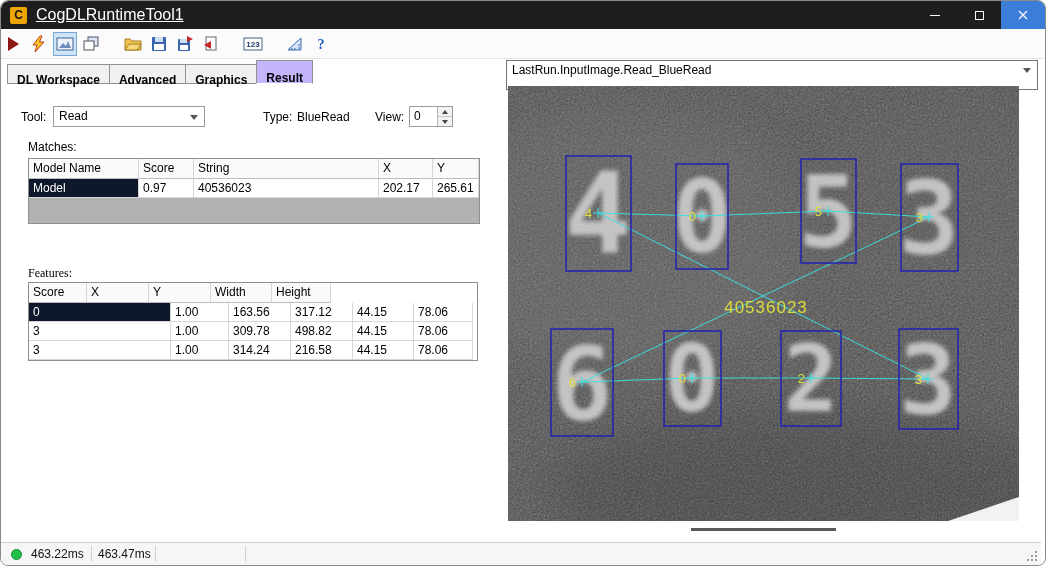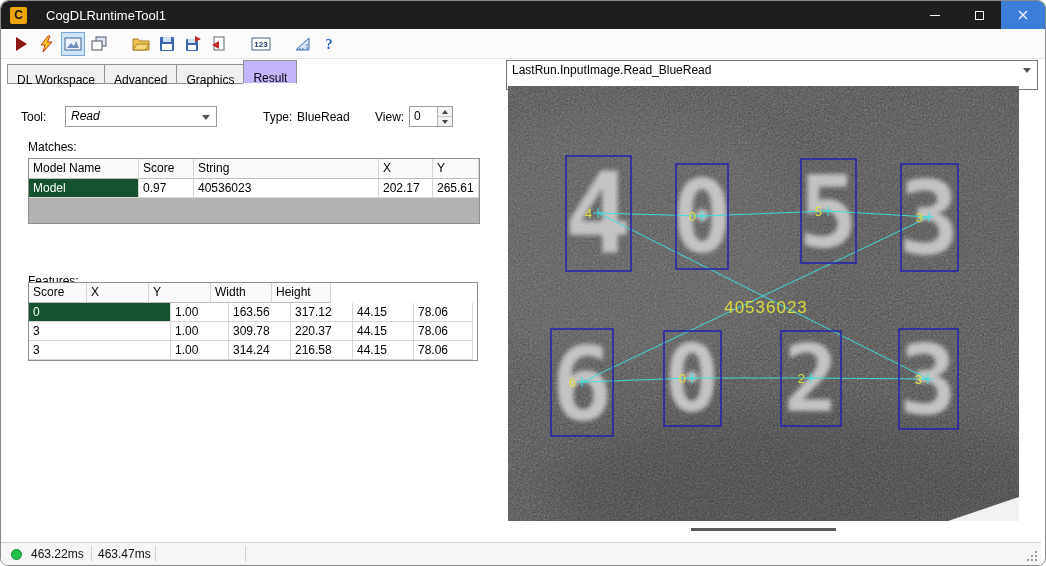--- a/index.html
+++ b/index.html
@@ -7,36 +7,36 @@
   .window{
     position:relative;width:1046px;height:566px;background:#fff;
     border:1px solid #8a8a8a;border-radius:8px;overflow:hidden;
     font-family:"Liberation Sans",sans-serif;font-size:12px;color:#000;
   }
   
   .titlebar{position:absolute;top:0;left:0;right:0;height:28px;background:#1e1e1e;
     display:flex;align-items:center;border-radius:8px 8px 0 0;}
   .app-icon{width:17px;height:17px;background:#efa500;color:#151515;font-weight:bold;
     font-size:12px;display:flex;align-items:center;justify-content:center;margin-left:9px;border-radius:2px;}
-  .win-title{color:#fff;font-size:13px;margin-left:19px;flex:1;}
+  .win-title{color:#fff;font-size:16px;margin-left:9px;flex:1;text-decoration:underline;}
   .win-btn{width:44px;height:28px;display:flex;align-items:center;justify-content:center;cursor:default;}
   .min-glyph{width:10px;height:1px;background:#fff;}
   .max-glyph{width:9px;height:9px;border:1px solid #fff;}
   .close-btn{background:#3c7dd9;border-radius:0 8px 0 0;}
   
   .toolbar{position:absolute;top:28px;left:0;right:0;height:30px;background:#fbfbfb;
-    border-bottom:1px solid #e3e3e3;display:flex;align-items:center;padding-left:8px;}
+    border-bottom:1px solid #e3e3e3;display:flex;align-items:center;padding-left:0;}
   .tbtn{width:24px;height:24px;display:flex;align-items:center;justify-content:center;
     margin-right:2px;border:1px solid transparent;}
   .tbtn.pressed{background:#cfe4f8;border-color:#74a7d8;}
   .gap{margin-left:16px;}
   
   .tabstrip{position:absolute;top:59px;left:6px;display:flex;align-items:flex-end;height:24px;}
   .tab{height:20px;line-height:19px;padding:6px 9px;background:#f0f0f0;border:1px solid #919191;
-    margin-right:-1px;white-space:nowrap;}
+    margin-right:-1px;white-space:nowrap;font-weight:bold;}
   .tab.active{height:24px;line-height:23px;background:#c4b5fd;border-bottom:1px solid #fff;z-index:2;}
   
   .lbl{position:absolute;font-size:12px;}
   .combo{position:absolute;height:21px;border:1px solid #9a9a9a;background:#fff;
     line-height:19px;padding:0 18px 0 5px;white-space:nowrap;overflow:hidden;}
   .chev{position:absolute;right:6px;top:8px;width:0;height:0;
     border-left:4px solid transparent;border-right:4px solid transparent;border-top:5px solid #555;}
   .spinner{position:absolute;width:44px;height:21px;border:1px solid #9a9a9a;background:#fff;display:flex;}
   .spin-val{flex:1;line-height:19px;padding-left:4px;}
   .spin-btns{width:15px;border-left:1px solid #b8b8b8;display:flex;flex-direction:column;}
@@ -44,21 +44,21 @@
   .spin-up{border-bottom:1px solid #c8c8c8;}
   .tri-up{width:0;height:0;border-left:3px solid transparent;border-right:3px solid transparent;border-bottom:4px solid #444;}
   .tri-dn{width:0;height:0;border-left:3px solid transparent;border-right:3px solid transparent;border-top:4px solid #444;}
   
   .grid{position:absolute;border:1px solid #8f8f8f;background:#fff;overflow:hidden;}
   .trow{display:flex;height:20px;line-height:19px;}
   .trow.body{height:19px;line-height:18px;}
   .tcell{border-right:1px solid #d6d6d6;border-bottom:1px solid #d6d6d6;
     padding:0 4px;overflow:hidden;white-space:nowrap;}
   .thead .tcell{background:#fafafa;border-bottom:1px solid #bdbdbd;}
-  .tcell.sel{background:#14532d;color:#fff;}
+  .tcell.sel{background:#0f172a;color:#fff;}
   .filler{background:#b2b2b2;flex:1;}
   .mt .c0{width:110px}.mt .c1{width:55px}.mt .c2{width:185px}.mt .c3{width:54px}.mt .c4{width:46px}
   .ft .c0{width:142px}.ft .c1{width:58px}.ft .c2{width:62px}.ft .c3{width:62px}.ft .c4{width:61px}.ft .c5{width:59px}
   
   .src-combo{position:absolute;left:505px;top:59px;width:532px;height:30px;border:1px solid #737373;
     background:#fff;line-height:18px;padding:0 18px 0 5px;white-space:nowrap;overflow:hidden;}
   .img-wrap{position:absolute;left:507px;top:85px;width:511px;height:435px;}
   .hscroll-thumb{position:absolute;left:690px;top:527px;width:145px;height:3px;background:#5a5a5a;}
   
   .statusbar{position:absolute;left:0;right:4px;bottom:0;height:23px;background:#f6f6f6;
@@ -160,21 +160,21 @@
   </div>
 
   <div class="tabstrip">
     <div class="tab">DL Workspace</div>
     <div class="tab">Advanced</div>
     <div class="tab">Graphics</div>
     <div class="tab active">Result</div>
   </div>
 
   <div class="lbl" style="left:20px;top:109px;">Tool:</div>
-  <div class="combo" style="left:64px;top:105px;width:152px;font-style:italic;">
+  <div class="combo" style="left:52px;top:105px;width:152px;">
     <span>Read</span>
     <span class="chev"></span>
   </div>
   <div class="lbl" style="left:262px;top:109px;text-align:right;">Type:</div>
   <div class="lbl" style="left:296px;top:109px;">BlueRead</div>
   <div class="lbl" style="left:374px;top:109px;">View:</div>
   <div class="spinner" style="left:408px;top:105px;">
     <div class="spin-val">0</div>
     <div class="spin-btns">
       <div class="spin-up">
@@ -198,42 +198,42 @@
     <div class="trow body">
       <div class="tcell c0 sel">Model</div>
       <div class="tcell c1">0.97</div>
       <div class="tcell c2">40536023</div>
       <div class="tcell c3">202.17</div>
       <div class="tcell c4">265.61</div>
     </div>
     <div class="filler"></div>
   </div>
 
-  <div class="lbl" style="left:27px;top:273px;">Features:</div>
+  <div class="lbl" style="left:27px;top:265px;font-family:Liberation Serif, serif;">Features:</div>
   <div class="grid ft" style="left:27px;top:281px;width:450px;height:79px;">
     <div class="trow thead">
       <div class="tcell c1">Score</div>
       <div class="tcell c2">X</div>
       <div class="tcell c3">Y</div>
       <div class="tcell c4">Width</div>
       <div class="tcell c5">Height</div>
     </div>
     <div class="trow body">
       <div class="tcell c0 sel">0</div>
       <div class="tcell c1">1.00</div>
       <div class="tcell c2">163.56</div>
       <div class="tcell c3">317.12</div>
       <div class="tcell c4">44.15</div>
       <div class="tcell c5">78.06</div>
     </div>
     <div class="trow body">
       <div class="tcell c0">3</div>
       <div class="tcell c1">1.00</div>
       <div class="tcell c2">309.78</div>
-      <div class="tcell c3">220.37</div>
+      <div class="tcell c3">498.82</div>
       <div class="tcell c4">44.15</div>
       <div class="tcell c5">78.06</div>
     </div>
     <div class="trow body">
       <div class="tcell c0">3</div>
       <div class="tcell c1">1.00</div>
       <div class="tcell c2">314.24</div>
       <div class="tcell c3">216.58</div>
       <div class="tcell c4">44.15</div>
       <div class="tcell c5">78.06</div>

